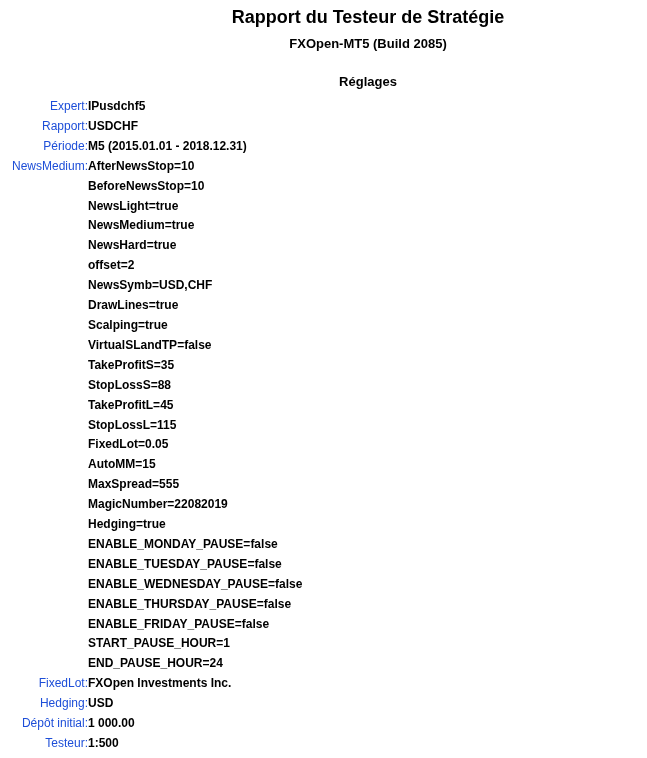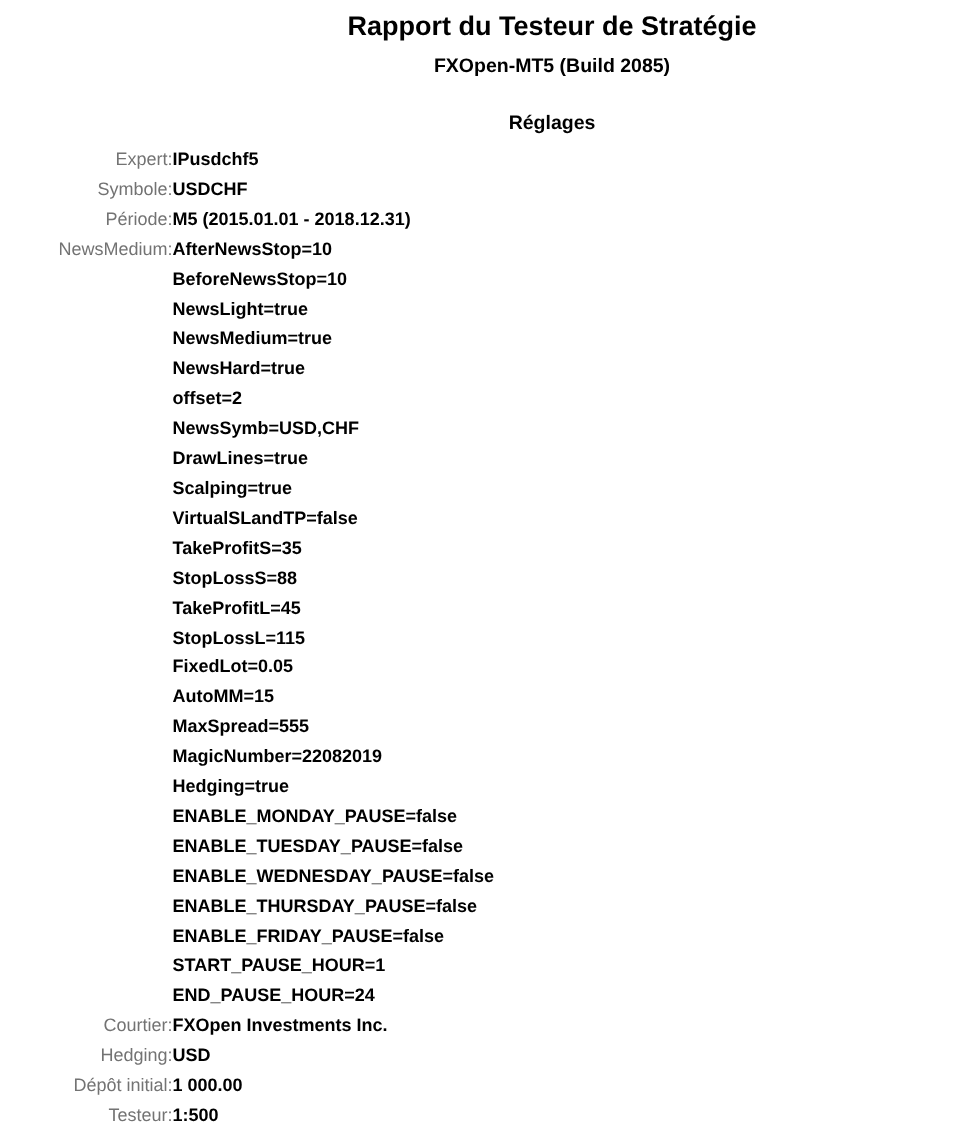--- a/index.html
+++ b/index.html
@@ -47,24 +47,24 @@
   table.settings td {
     padding: 0;
     font-size: 12px;
     line-height: 19.9px;
     height: 19.9px;
     white-space: nowrap;
     vertical-align: top;
     overflow: visible;
   }
   td.label-cell {
-    width: 115px;
+    width: 88px;
     text-align: right;
     font-weight: normal;
-    color: #737373;
+    color: #1d4ed8;
   }
   td.value-cell {
     padding-left: 7px;
     font-weight: bold;
     color: #000000;
   }
 </style>
 </head>
 <body>
 
@@ -72,21 +72,21 @@
   <div class="report-title">Rapport du Testeur de Stratégie</div>
   <div class="report-server">FXOpen-MT5 (Build 2085)</div>
   <div class="section-title">Réglages</div>
   <table class="settings">
     <tbody>
         <tr>
           <td class="label-cell">Expert:</td>
           <td class="value-cell">IPusdchf5</td>
         </tr>
         <tr>
-          <td class="label-cell">Symbole:</td>
+          <td class="label-cell">Rapport:</td>
           <td class="value-cell">USDCHF</td>
         </tr>
         <tr>
           <td class="label-cell">Période:</td>
           <td class="value-cell">M5 (2015.01.01 - 2018.12.31)</td>
         </tr>
         <tr>
           <td class="label-cell">NewsMedium:</td>
           <td class="value-cell">AfterNewsStop=10</td>
         </tr>
@@ -184,21 +184,21 @@
         </tr>
         <tr>
           <td class="label-cell"></td>
           <td class="value-cell">START_PAUSE_HOUR=1</td>
         </tr>
         <tr>
           <td class="label-cell"></td>
           <td class="value-cell">END_PAUSE_HOUR=24</td>
         </tr>
         <tr>
-          <td class="label-cell">Courtier:</td>
+          <td class="label-cell">FixedLot:</td>
           <td class="value-cell">FXOpen Investments Inc.</td>
         </tr>
         <tr>
           <td class="label-cell">Hedging:</td>
           <td class="value-cell">USD</td>
         </tr>
         <tr>
           <td class="label-cell">Dépôt initial:</td>
           <td class="value-cell">1 000.00</td>
         </tr>

